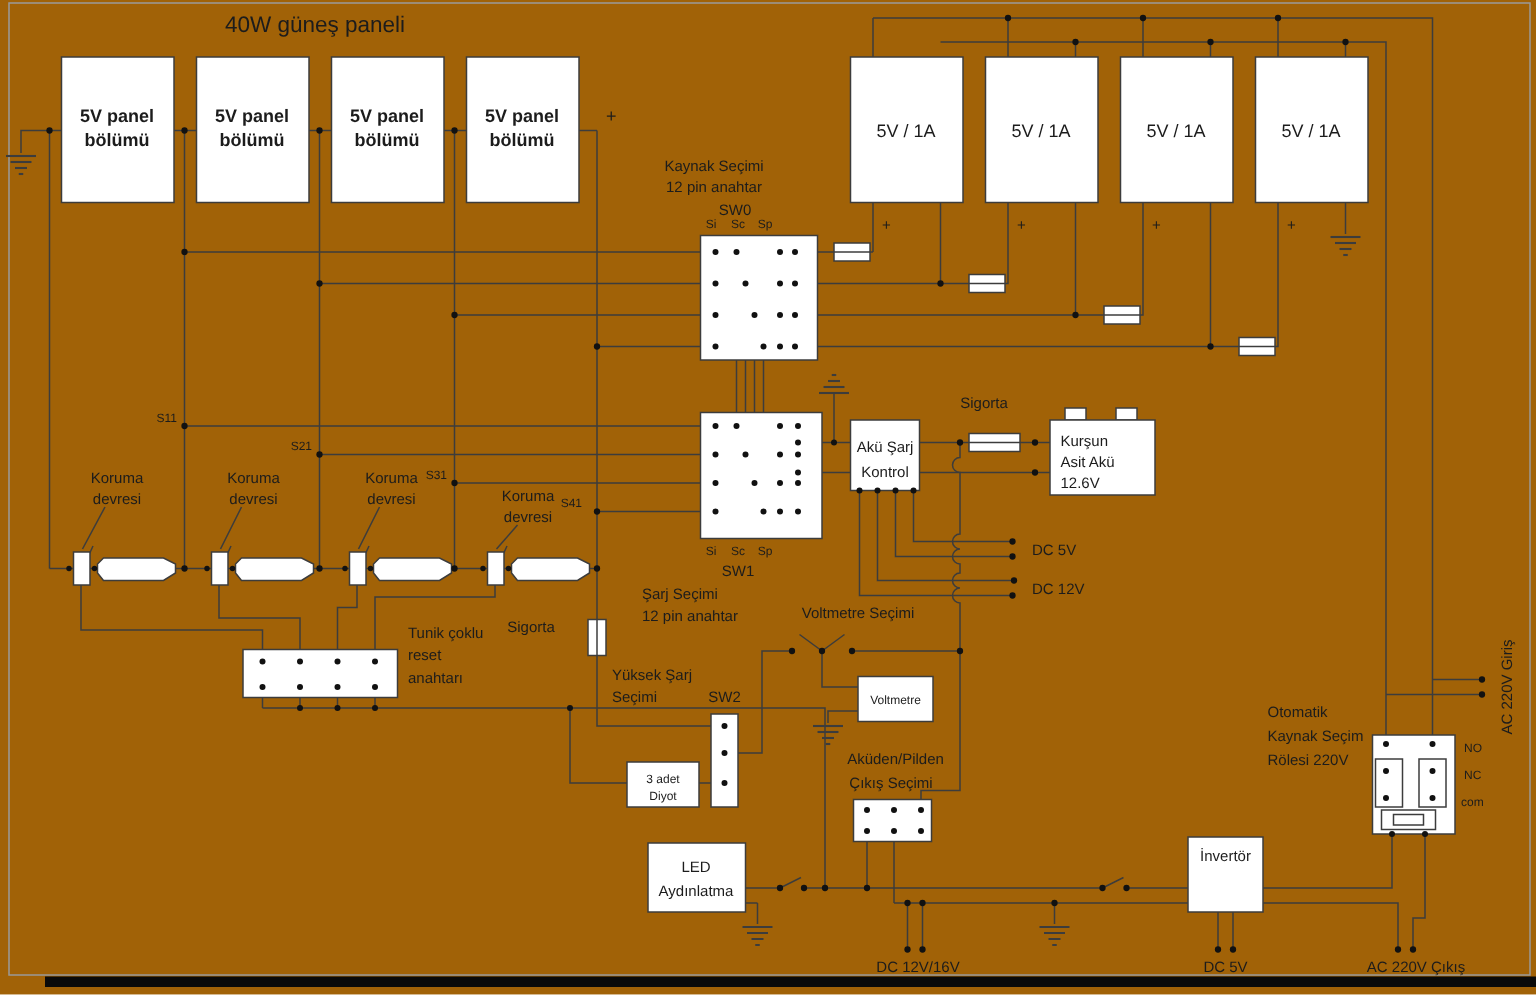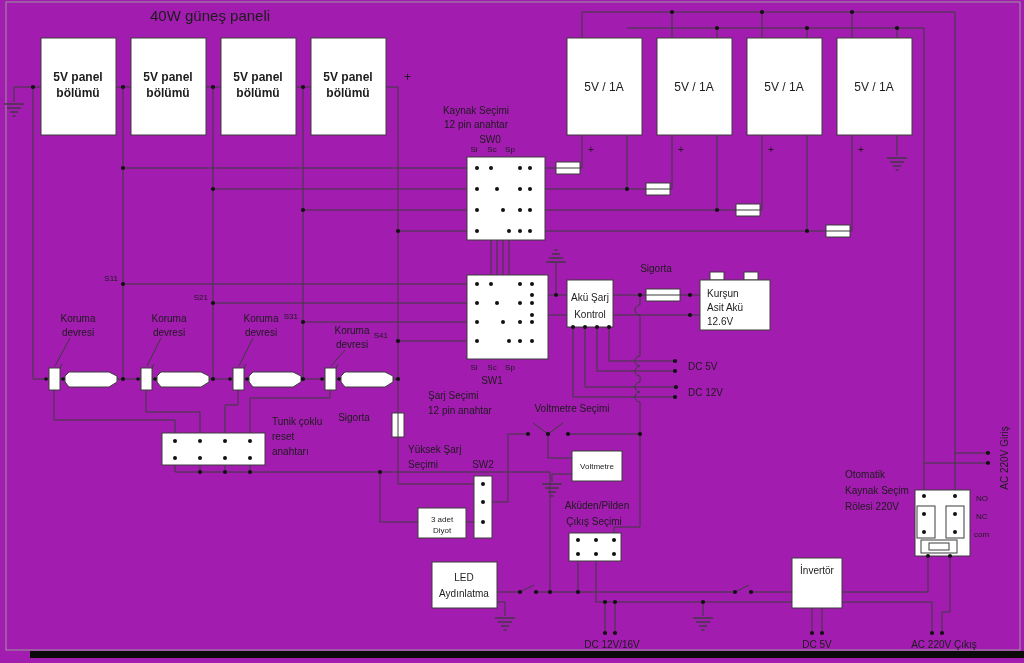--- a/index.html
+++ b/index.html
@@ -1,16 +1,16 @@
 <!DOCTYPE html>
 <html><head>
 <meta charset="utf-8">
 <style>
   html,body{margin:0;padding:0;background:#ffffff;}
-  .stage{position:relative;width:1024px;height:663px;background:#a21caf;overflow:hidden;
+  .stage{position:relative;width:1024px;height:663px;background:#a16207;overflow:hidden;
          font-family:"Liberation Sans", sans-serif;}
   svg text{fill:#1c1c1c;font-family:"Liberation Sans", sans-serif;}
   .wire{stroke:#3c3c3c;stroke-width:1;fill:none;}
   .box{stroke:#3c3c3c;stroke-width:1;fill:#ffffff;}
   .dot{fill:#111111;}
   .lbl{font-size:10px;}
   .lbl-b{font-size:12px;font-weight:bold;}
   .lbl-m{font-size:12px;}
   .lbl-s{font-size:8px;}
   .lbl-t{font-size:15px;}

